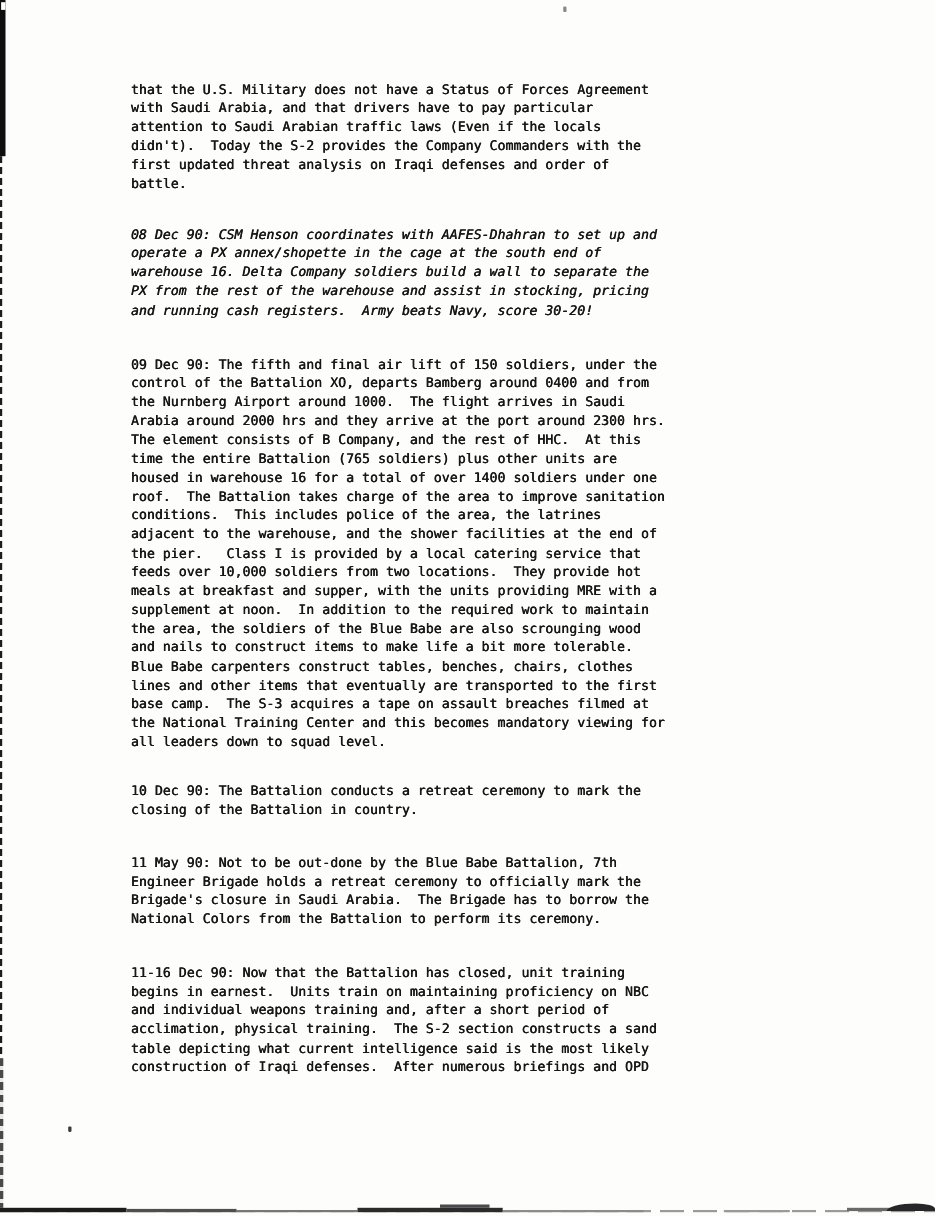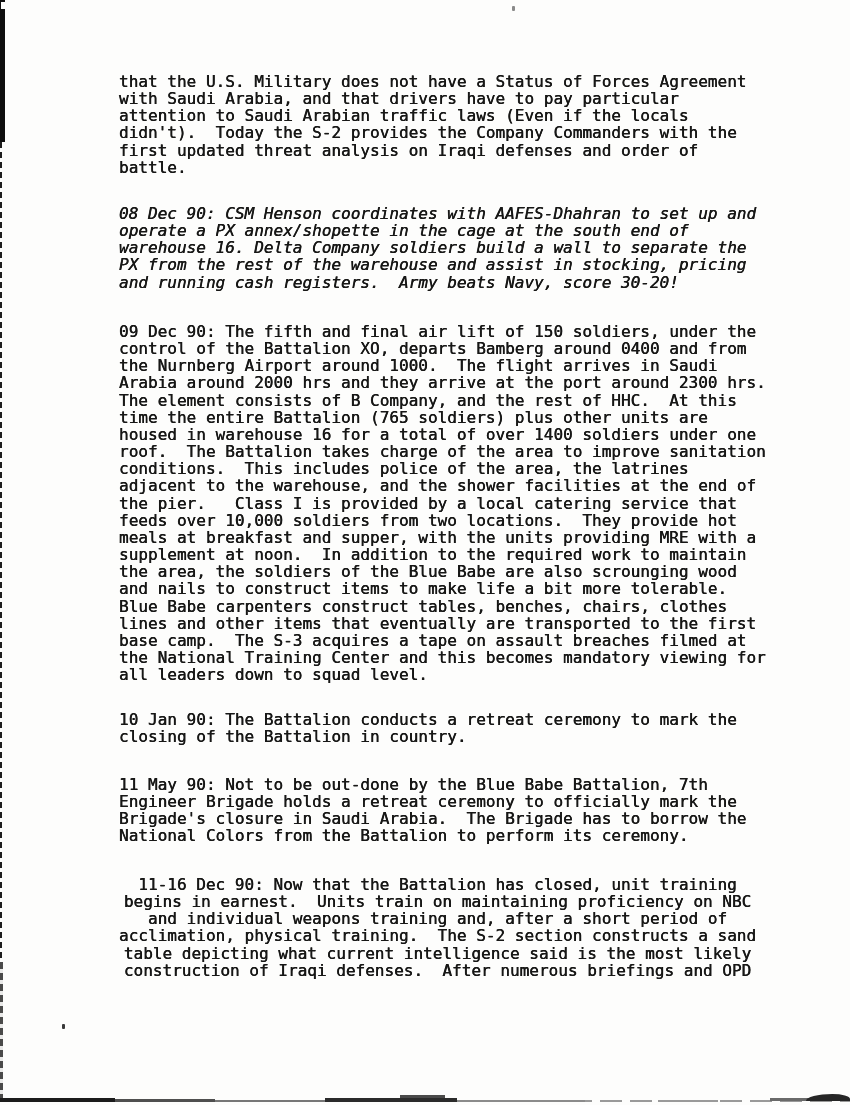--- a/index.html
+++ b/index.html
@@ -15,33 +15,33 @@
   }
   .scan-page {
     position: absolute;
     inset: 0;
   }
   .para {
     position: absolute;
     left: 119px;
     margin: 0;
     font-family: "DejaVu Sans Mono", "Liberation Mono", monospace;
-    font-size: 16px;
+    font-size: 12px;
     line-height: 17.15px;
     letter-spacing: 0.02px;
     color: #171716;
     white-space: pre;
     text-shadow: 0.3px 0 0 #171716, -0.15px 0 0 rgba(23,23,22,0.55);
   }
   .p1 { top: 73px; }
   .p2 { top: 205px; font-style: italic; }
   .p3 { top: 323px; }
   .p4 { top: 711px; }
   .p5 { top: 776px; }
-  .p6 { top: 876px; text-align: center; }
+  .p6 { top: 876px; }
 
   .artifact { position: absolute; }
 
   
   .edge-bar    { left: 0; top: 0; width: 5px; height: 142px; background: #0e0e0e; }
   .edge-notch  { left: 1px; top: 2px; width: 4px; height: 7px; background: #fdfdfc; }
   .edge-line   { left: 0; top: 142px; width: 2px; height: 820px;
                  background: repeating-linear-gradient(180deg, #1d1d1d 0 6px, rgba(0,0,0,0) 6px 10px); }
   .edge-lower  { left: 0; top: 962px; width: 3px; height: 136px;
                  background: repeating-linear-gradient(180deg, #4a4a4a 0 7px, rgba(0,0,0,0.08) 7px 11px); }
@@ -97,21 +97,21 @@
 meals at breakfast and supper, with the units providing MRE with a
 supplement at noon.  In addition to the required work to maintain
 the area, the soldiers of the Blue Babe are also scrounging wood
 and nails to construct items to make life a bit more tolerable.
 Blue Babe carpenters construct tables, benches, chairs, clothes
 lines and other items that eventually are transported to the first
 base camp.  The S-3 acquires a tape on assault breaches filmed at
 the National Training Center and this becomes mandatory viewing for
 all leaders down to squad level.</pre>
 
-  <pre class="para p4">10 Jan 90: The Battalion conducts a retreat ceremony to mark the
+  <pre class="para p4">10 Dec 90: The Battalion conducts a retreat ceremony to mark the
 closing of the Battalion in country.</pre>
 
   <pre class="para p5">11 May 90: Not to be out-done by the Blue Babe Battalion, 7th
 Engineer Brigade holds a retreat ceremony to officially mark the
 Brigade's closure in Saudi Arabia.  The Brigade has to borrow the
 National Colors from the Battalion to perform its ceremony.</pre>
 
   <pre class="para p6">11-16 Dec 90: Now that the Battalion has closed, unit training
 begins in earnest.  Units train on maintaining proficiency on NBC
 and individual weapons training and, after a short period of

